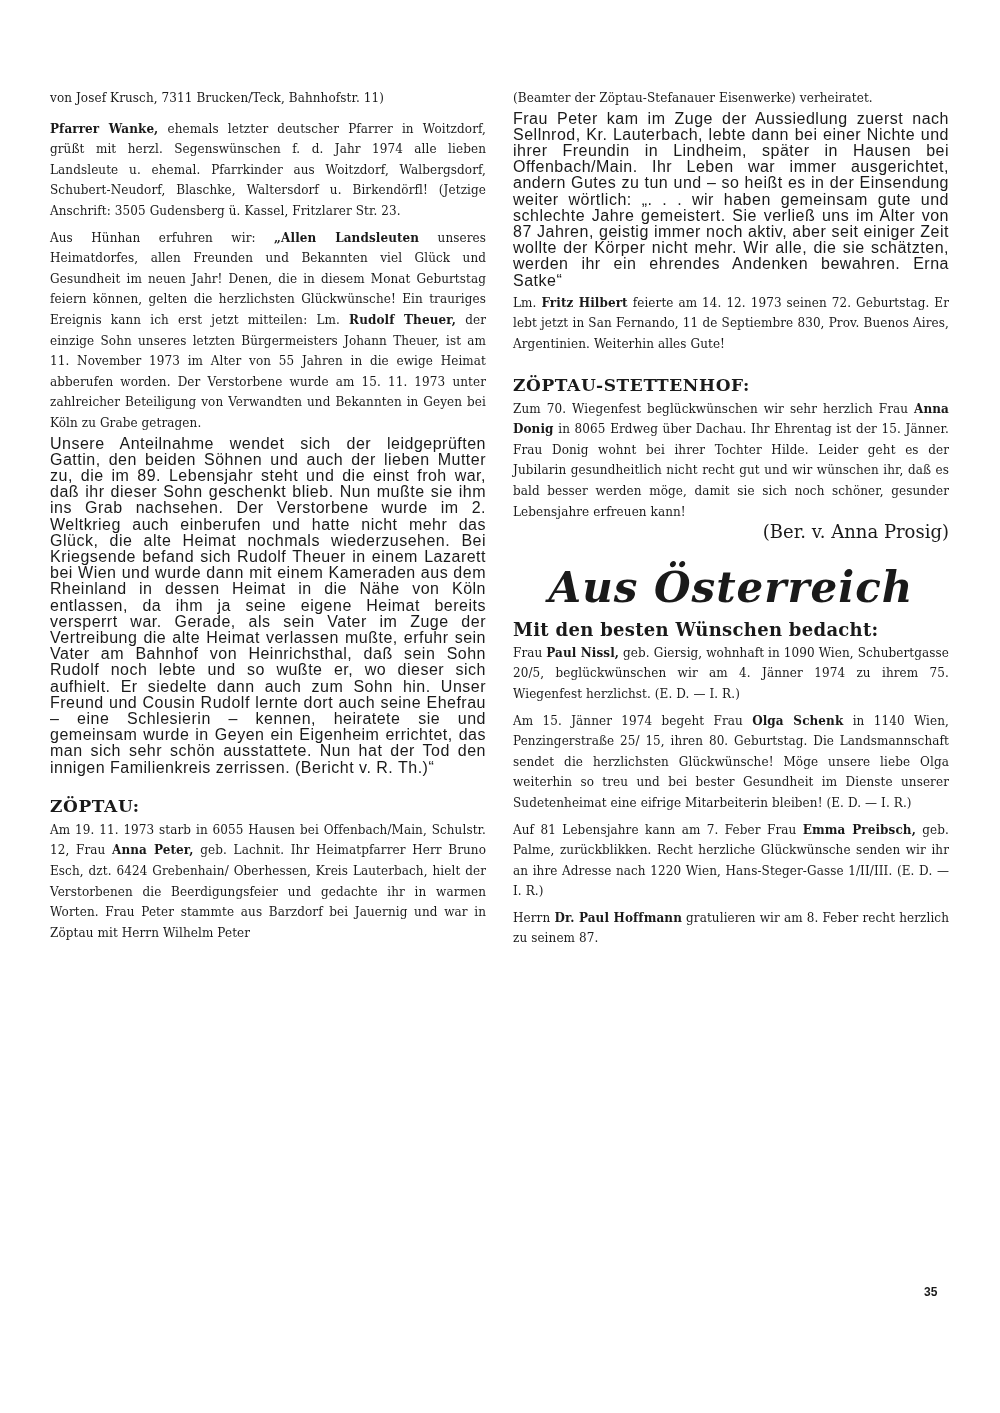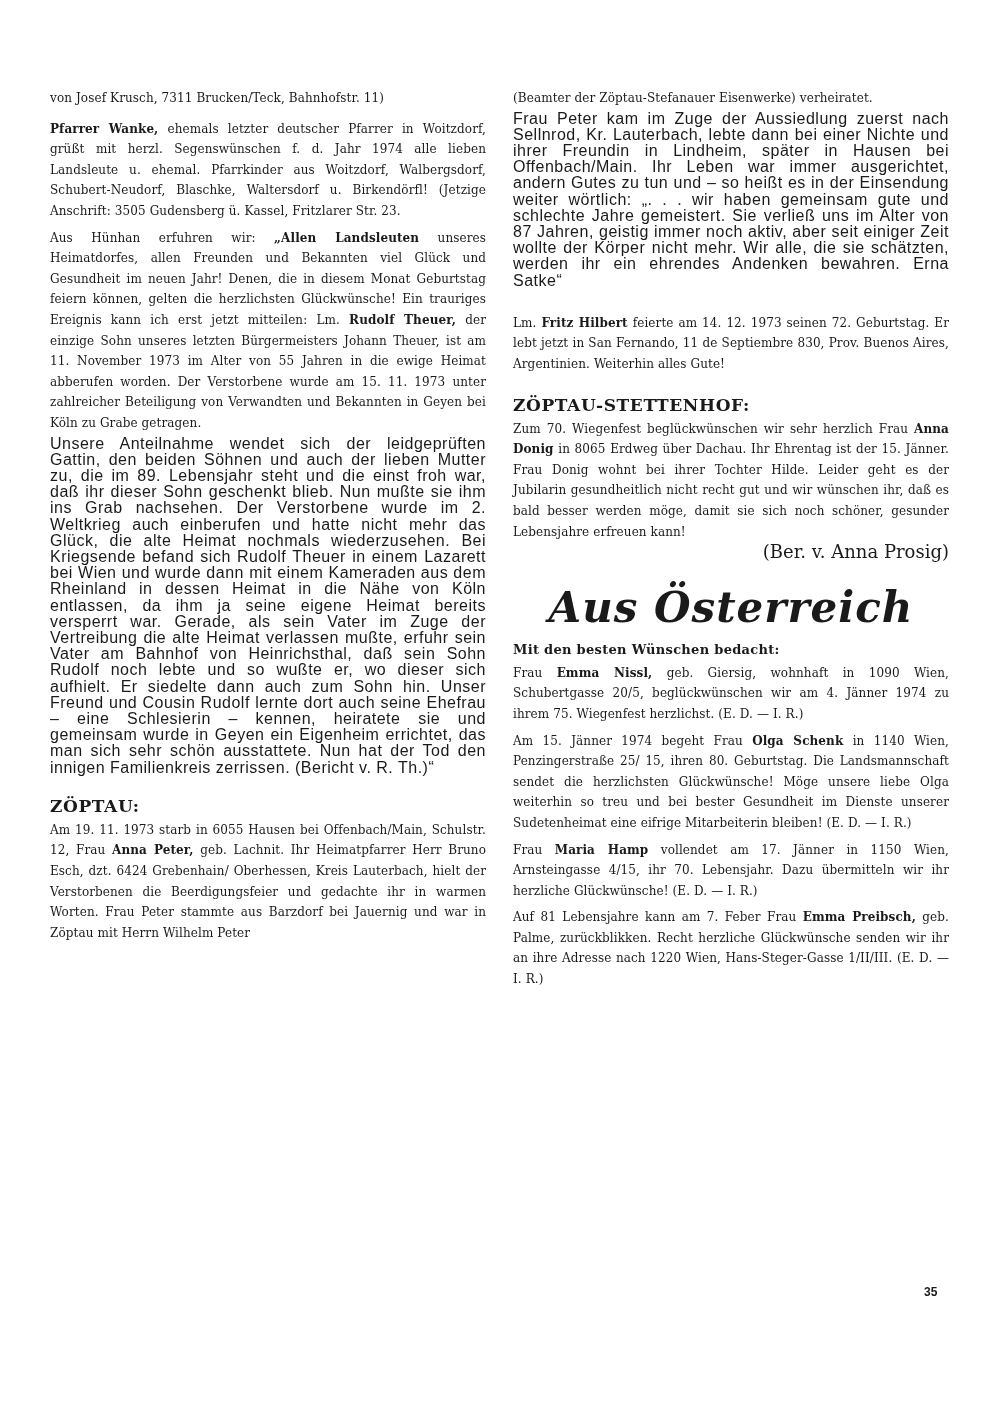--- a/index.html
+++ b/index.html
@@ -8,21 +8,21 @@
   .col { position: absolute; top: 88px; width: 436px; font-family: "DejaVu Serif", "Liberation Serif", serif; }
   .col-left { left: 50px; }
   .col-right { left: 513px; }
   .p { font-size: 12px; line-height: 20.6px; text-align: justify; margin: 0; letter-spacing: 0.1px; }
   .p + .p { margin-top: 6px; }
   .small { font-family: "Liberation Sans", "DejaVu Sans", sans-serif; font-size: 16px; line-height: 16.2px; text-align: justify; margin: 2px 0 0 0; letter-spacing: 0.5px; font-stretch: condensed; }
   .heading { font-family: "DejaVu Serif", "Liberation Serif", serif; font-weight: bold; font-size: 17px; line-height: 20px; margin: 20px 0 4px 0; letter-spacing: 0.6px; }
   .b { font-weight: bold; }
   .right-credit { text-align: right; font-size: 18px; line-height: 20.6px; margin: 0; }
   .section-title { font-family: "DejaVu Serif", "Liberation Serif", serif; font-weight: bold; font-size: 42px; text-align: center; margin: 20px 0 8px 0; letter-spacing: 1px; font-style: italic; }
-  .subhead { font-family: "DejaVu Serif", "Liberation Serif", serif; font-weight: bold; font-size: 13px; line-height: 20px; margin: 0 0 3px 0; letter-spacing: 0.3px; }
+  .subhead { font-family: "DejaVu Serif", "Liberation Serif", serif; font-weight: bold; font-size: 18px; line-height: 20px; margin: 0 0 3px 0; letter-spacing: 0.3px; }
   .page-number { position: absolute; left: 924px; top: 1285px; font-family: "Liberation Sans", "DejaVu Sans", sans-serif; font-weight: bold; font-size: 12px; }
 </style>
 </head>
 <body>
 
 <div class="page">
 
   <div class="col col-left">
     <p class="p">von Josef Krusch, 7311 Brucken/Teck, Bahnhofstr. 11)</p>
     <p class="p" style="margin-top:10px;">
@@ -36,41 +36,41 @@
 
     <div class="heading">ZÖPTAU:</div>
     <p class="p">
       <span>Am 19. 11. 1973 starb in 6055 Hausen bei Offenbach/Main, Schulstr. 12, Frau </span><span class="b">Anna Peter,</span><span> geb. Lachnit. Ihr Heimatpfarrer Herr Bruno Esch, dzt. 6424 Grebenhain/ Oberhessen, Kreis Lauterbach, hielt der Verstorbenen die Beerdigungsfeier und gedachte ihr in warmen Worten. Frau Peter stammte aus Barzdorf bei Jauernig und war in Zöptau mit Herrn Wilhelm Peter</span>
     </p>
   </div>
 
   <div class="col col-right">
     <p class="p">(Beamter der Zöptau-Stefanauer Eisenwerke) verheiratet.</p>
     <p class="small">Frau Peter kam im Zuge der Aussiedlung zuerst nach Sellnrod, Kr. Lauterbach, lebte dann bei einer Nichte und ihrer Freundin in Lindheim, später in Hausen bei Offenbach/Main. Ihr Leben war immer ausgerichtet, andern Gutes zu tun und – so heißt es in der Einsendung weiter wörtlich: „. . . wir haben gemeinsam gute und schlechte Jahre gemeistert. Sie verließ uns im Alter von 87 Jahren, geistig immer noch aktiv, aber seit einiger Zeit wollte der Körper nicht mehr. Wir alle, die sie schätzten, werden ihr ein ehrendes Andenken bewahren. Erna Satke“</p>
-    <p class="p" style="margin-top:24px;">
+    <p class="p" style="margin-top:4px;">
       <span>Lm. </span><span class="b">Fritz Hilbert</span><span> feierte am 14. 12. 1973 seinen 72. Geburtstag. Er lebt jetzt in San Fernando, 11 de Septiembre 830, Prov. Buenos Aires, Argentinien. Weiterhin alles Gute!</span>
     </p>
 
     <div class="heading">ZÖPTAU-STETTENHOF:</div>
     <p class="p">
       <span>Zum 70. Wiegenfest beglückwünschen wir sehr herzlich Frau </span><span class="b">Anna Donig</span><span> in 8065 Erdweg über Dachau. Ihr Ehrentag ist der 15. Jänner. Frau Donig wohnt bei ihrer Tochter Hilde. Leider geht es der Jubilarin gesundheitlich nicht recht gut und wir wünschen ihr, daß es bald besser werden möge, damit sie sich noch schöner, gesunder Lebensjahre erfreuen kann!</span>
     </p>
     <p class="right-credit">(Ber. v. Anna Prosig)</p>
 
     <div class="section-title">Aus Österreich</div>
     <div class="subhead">Mit den besten Wünschen bedacht:</div>
 
     <p class="p">
-      <span>Frau </span><span class="b">Emma Nissl,</span><span> geb. Giersig, wohnhaft in 1090 Wien, Schubertgasse 20/5, beglückwünschen wir am 4. Jänner 1974 zu ihrem 75. Wiegenfest herzlichst. (E. D. — I. R.)</span>
+      <span>Frau </span><span class="b">Paul Nissl,</span><span> geb. Giersig, wohnhaft in 1090 Wien, Schubertgasse 20/5, beglückwünschen wir am 4. Jänner 1974 zu ihrem 75. Wiegenfest herzlichst. (E. D. — I. R.)</span>
     </p>
     <p class="p">
       <span>Am 15. Jänner 1974 begeht Frau </span><span class="b">Olga Schenk</span><span> in 1140 Wien, Penzingerstraße 25/ 15, ihren 80. Geburtstag. Die Landsmannschaft sendet die herzlichsten Glückwünsche! Möge unsere liebe Olga weiterhin so treu und bei bester Gesundheit im Dienste unserer Sudetenheimat eine eifrige Mitarbeiterin bleiben! (E. D. — I. R.)</span>
     </p>
     <p class="p">
-      <span>Frau </span><span class="b">Maria Hamp</span><span> vollendet am 17. Jänner in 1150 Wien, Arnsteingasse 4/15, ihr 70. Lebensjahr. Dazu übermitteln wir ihr herzliche Glückwünsche! (E. D. — I. R.)</span>
+      <span>Auf 81 Lebensjahre kann am 7. Feber Frau </span><span class="b">Emma Preibsch,</span><span> geb. Palme, zurückblikken. Recht herzliche Glückwünsche senden wir ihr an ihre Adresse nach 1220 Wien, Hans-Steger-Gasse 1/II/III. (E. D. — I. R.)</span>
     </p>
     <p class="p">
-      <span>Auf 81 Lebensjahre kann am 7. Feber Frau </span><span class="b">Emma Preibsch,</span><span> geb. Palme, zurückblikken. Recht herzliche Glückwünsche senden wir ihr an ihre Adresse nach 1220 Wien, Hans-Steger-Gasse 1/II/III. (E. D. — I. R.)</span>
+      <span>Herrn </span><span class="b">Dr. Paul Hoffmann</span><span> gratulieren wir am 8. Feber recht herzlich zu seinem 87.</span>
     </p>
   </div>
 
   <div class="page-number">35</div>
 </div>
 
 </body></html>

